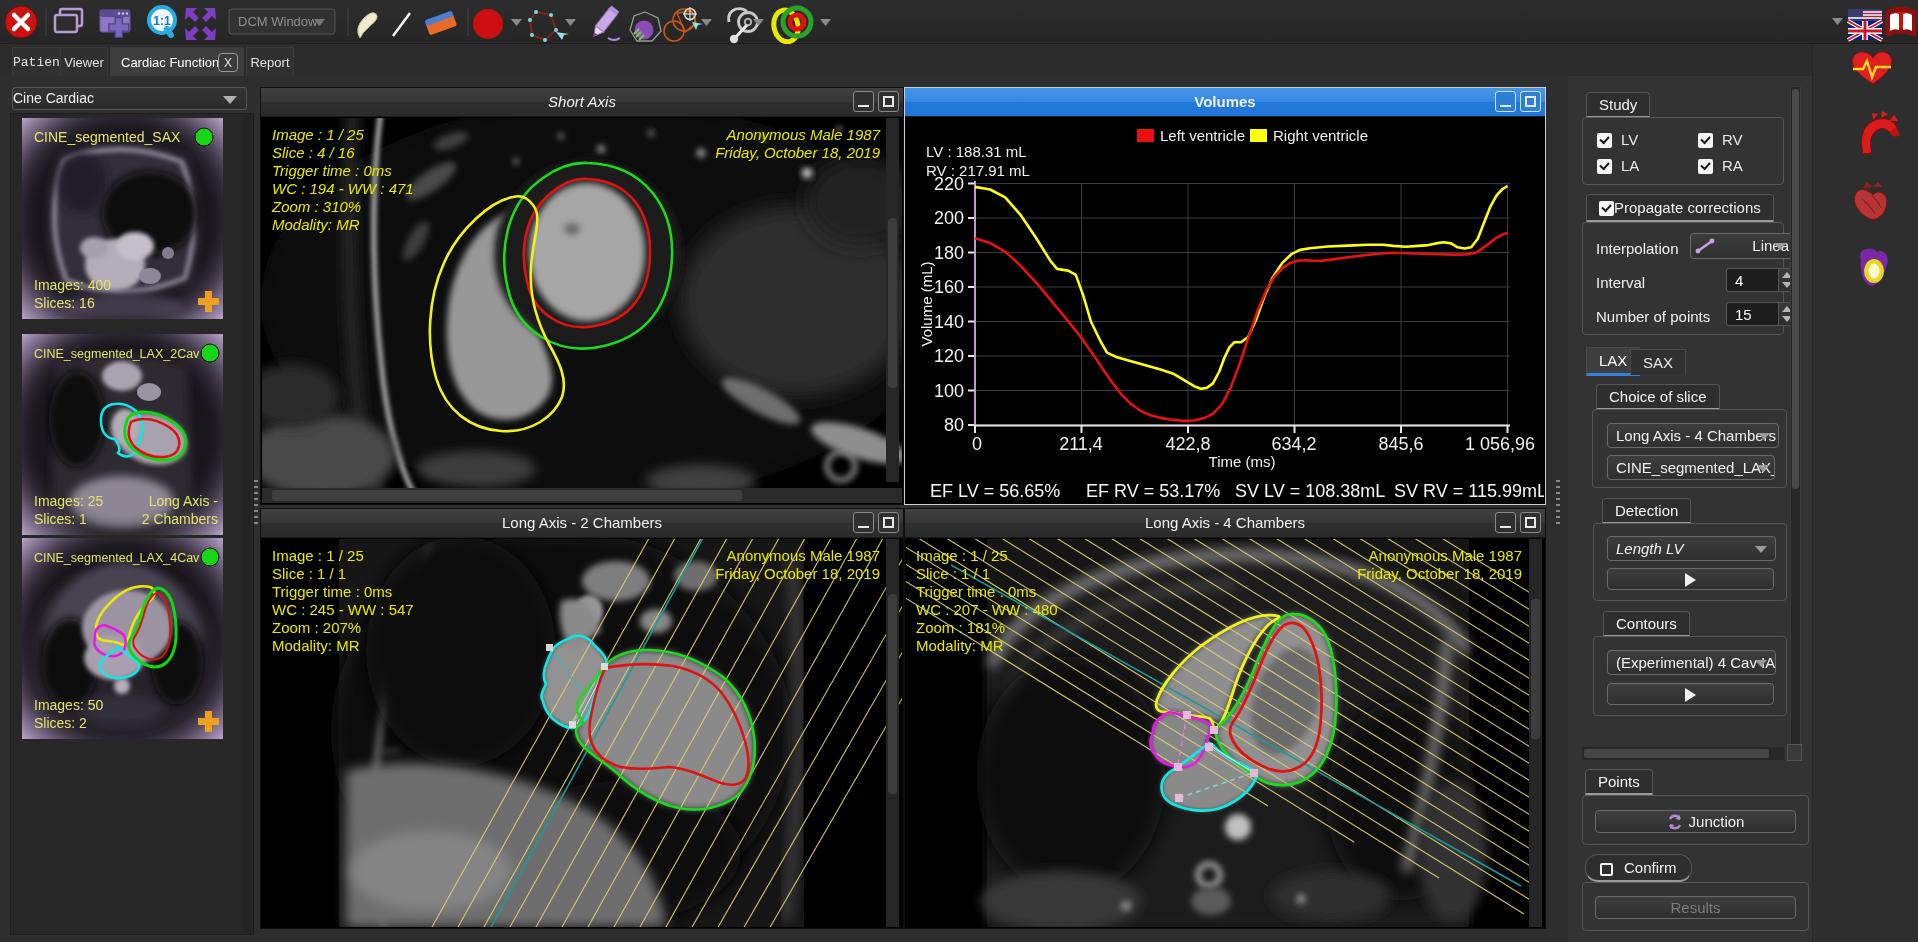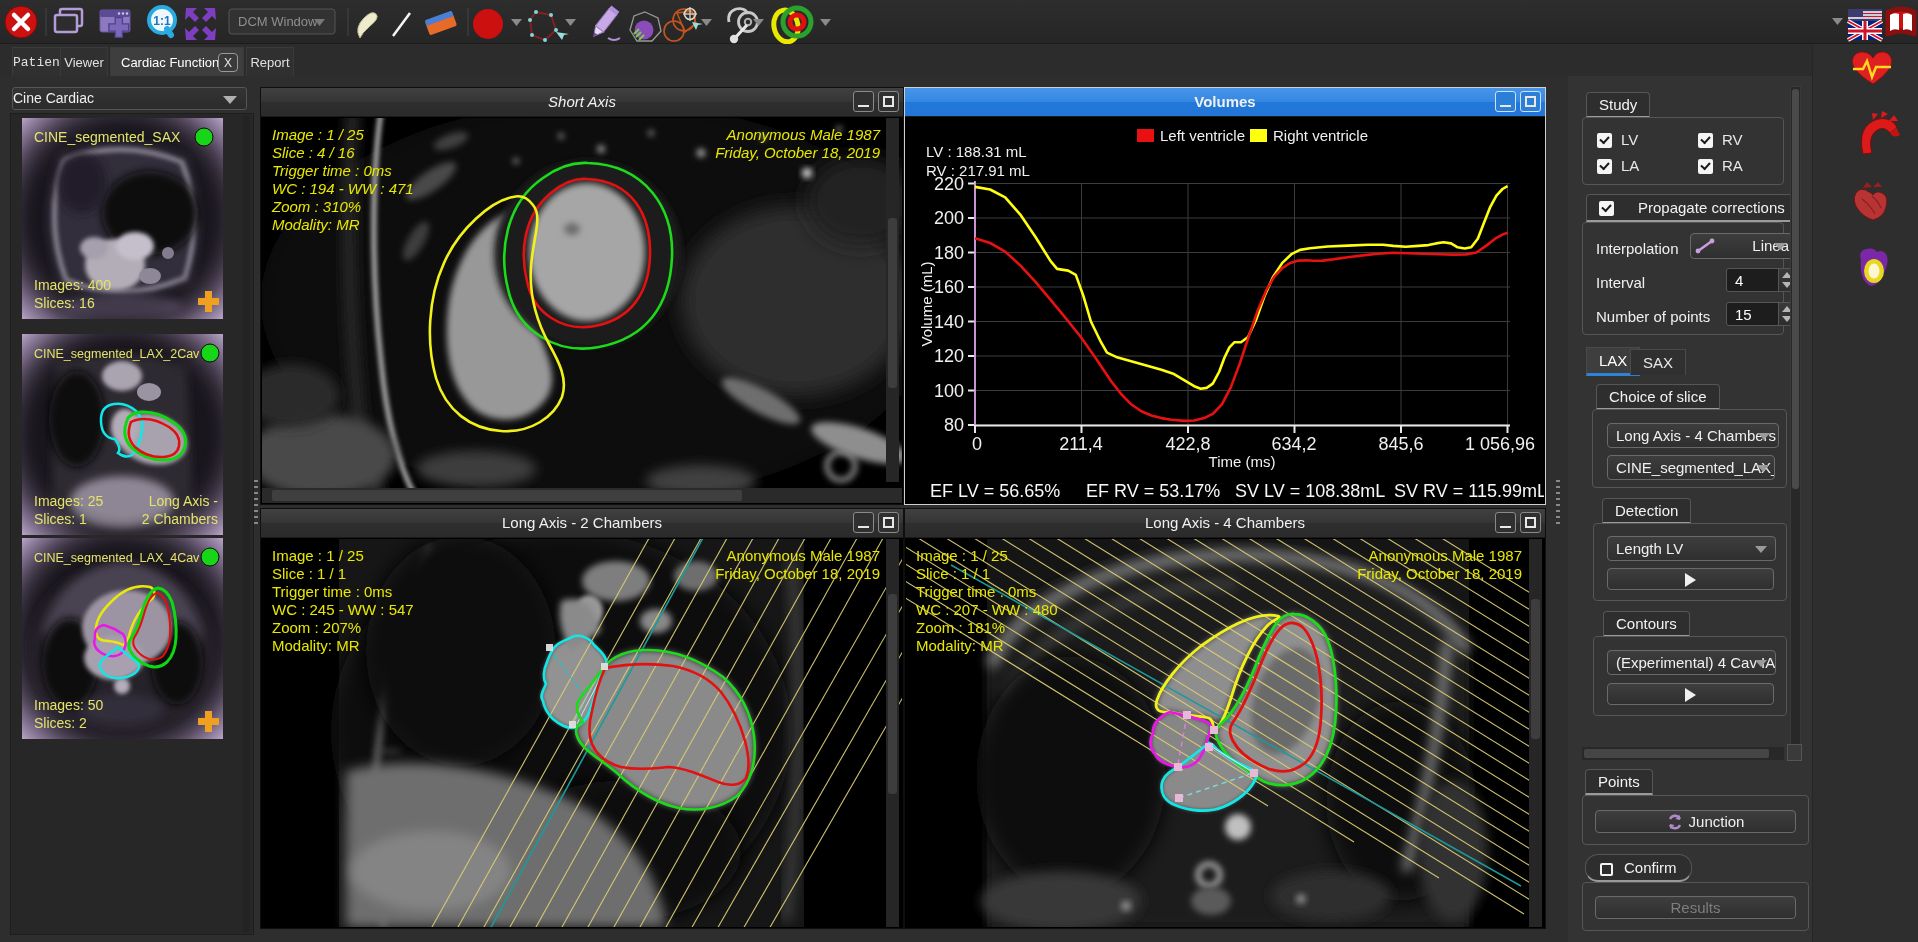--- a/index.html
+++ b/index.html
@@ -651,21 +651,21 @@
   <div id="rightpanel" class="abs">
 
     <div class="ghead" style="left:18px; top:16px;">Study</div>
     <div class="gbox" style="left:14px; top:41px; width:202px; height:68px;">
       <div class="abs" style="left:14px; top:13px;"><span class="cb"></span><span style="margin-left:9px; font-size:15px;">LV</span></div>
       <div class="abs" style="left:115px; top:13px;"><span class="cb"></span><span style="margin-left:9px; font-size:15px;">RV</span></div>
       <div class="abs" style="left:14px; top:39px;"><span class="cb"></span><span style="margin-left:9px; font-size:15px;">LA</span></div>
       <div class="abs" style="left:115px; top:39px;"><span class="cb"></span><span style="margin-left:9px; font-size:15px;">RA</span></div>
     </div>
 
-    <div class="ghead" style="left:18px; top:118px; padding:4px 12px;"><span class="cb"></span><span style="margin-left:24px;">Propagate corrections</span></div>
+    <div class="ghead" style="left:18px; top:118px; padding:4px 12px;"><span class="cb"></span><span style="margin-left:0;">Propagate corrections</span></div>
     <div class="gbox" style="left:14px; top:146px; width:202px; height:113px;text-align:right;">
       <div class="label" style="left:13px; top:17px;">Interpolation</div>
       <div class="drop" style="left:107px; top:10px; width:105px; height:26px; line-height:24px; padding-left:30px;">Linear<span class="car"></span>
         <svg width="22" height="18" style="position:absolute; left:4px; top:3px;">
             <line x1="3" y1="14" x2="17" y2="4" stroke="#c9a0dc" stroke-width="2.5"></line>
             <circle cx="3" cy="14" r="2.4" fill="#c9a0dc"></circle>
             <circle cx="17" cy="4" r="2.4" fill="#c9a0dc"></circle>
           </svg>
       </div>
       <div class="label" style="left:13px; top:51px;">Interval</div>
@@ -689,21 +689,21 @@
     <div class="rtab active" style="left:18px; top:271px;">LAX</div>
     <div class="rtab" style="left:62px; top:273px;">SAX</div>
 
     <div class="ghead" style="left:28px; top:308px;">Choice of slice</div>
     <div class="gbox" style="left:24px; top:333px; width:195px; height:79px;">
       <div class="drop" style="left:14px; top:13px; width:172px; height:25px; line-height:23px; padding-left:8px;">Long Axis - 4 Chambers<span class="car"></span></div>
       <div class="drop" style="left:14px; top:45px; width:168px; height:25px; line-height:23px; padding-left:8px; white-space:nowrap; overflow:hidden;">CINE_segmented_LAX_4<span class="car" style="right:5px;"></span></div>
     </div>
 
     <div class="ghead" style="left:34px; top:422px;">Detection</div>
-    <div class="gbox" style="left:25px; top:447px; width:194px; height:78px;">
+    <div class="gbox" style="left:25px; top:447px; width:194px; height:78px;font-style:italic;">
       <div class="drop" style="left:13px; top:12px; width:169px; height:25px; line-height:23px; padding-left:8px;">Length LV<span class="car"></span></div>
       <div class="btn" style="left:13px; top:44px; width:167px; height:22px;"><span style="display:inline-block; width:0; height:0; border-left:11px solid #f0f0f0; border-top:7px solid transparent; border-bottom:7px solid transparent; margin-top:4px;"></span></div>
     </div>
 
     <div class="ghead" style="left:35px; top:535px;">Contours</div>
     <div class="gbox" style="left:25px; top:560px; width:194px; height:80px;">
       <div class="drop" style="left:13px; top:13px; width:169px; height:25px; line-height:23px; padding-left:8px; white-space:nowrap; overflow:hidden;">(Experimental) 4 Cav IA<span class="car"></span></div>
       <div class="btn" style="left:13px; top:46px; width:167px; height:22px;"><span style="display:inline-block; width:0; height:0; border-left:11px solid #f0f0f0; border-top:7px solid transparent; border-bottom:7px solid transparent; margin-top:4px;"></span></div>
     </div>
 

